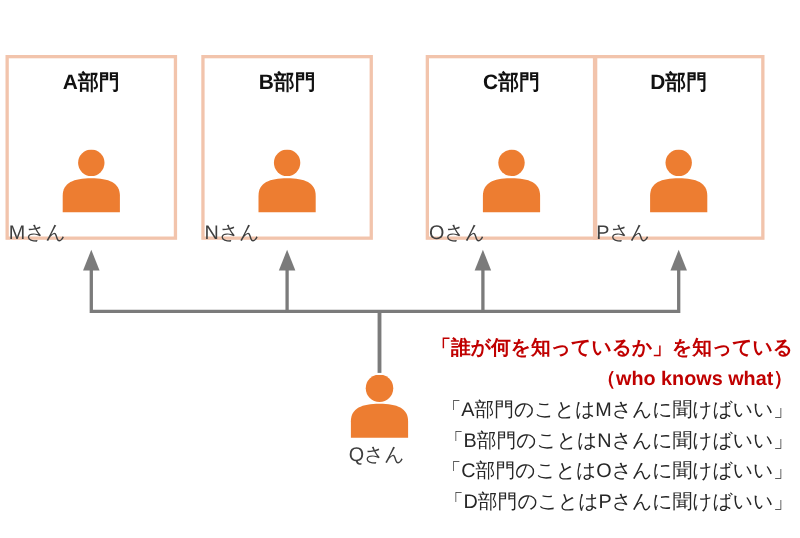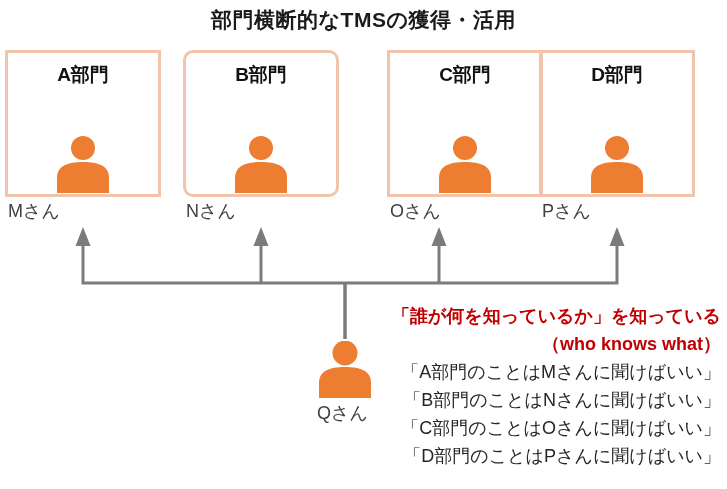--- a/index.html
+++ b/index.html
@@ -33,27 +33,27 @@
     width: 727px;
     height: 489px;
     z-index: 1;
     pointer-events: none;
   }
 
   .dept-box {
     position: absolute;
     top: 50px;
     width: 156px;
-    height: 147px;
+    height: 168px;
     border: 3px solid #F2C4AC;
     background: transparent;
     z-index: 2;
   }
   .dept-box.pos-0 { left: 5px; }
-  .dept-box.pos-1 { left: 183px; border-radius: 10px; }
+  .dept-box.pos-1 { left: 183px; }
   .dept-box.pos-2 { left: 366px; margin-left: 21px; }
   .dept-box.pos-3 { left: 539px; }
 
   .dept-label {
     position: absolute;
     top: 9px;
     left: 0;
     width: 100%;
     text-align: center;
     font-size: 19px;
@@ -115,21 +115,20 @@
   .annotation .headline {
     color: #C00000;
     font-weight: bold;
   }
 </style>
 </head>
 <body>
 
 <div class="canvas">
 
-  <div class="diagram-title">部門横断的なTMSの獲得・活用</div>
 
   <svg class="connector-svg" viewBox="0 0 727 489" xmlns="http://www.w3.org/2000/svg">
 
     <path d="M 83 245 L 83 283 L 617 283 L 617 245" fill="none" stroke="#7B7B7B" stroke-width="3"></path>
 
     <line x1="261" y1="245" x2="261" y2="283" stroke="#7B7B7B" stroke-width="3"></line>
     <line x1="439" y1="245" x2="439" y2="283" stroke="#7B7B7B" stroke-width="3"></line>
 
     <line x1="345" y1="283" x2="345" y2="339" stroke="#7B7B7B" stroke-width="3.5"></line>
 

